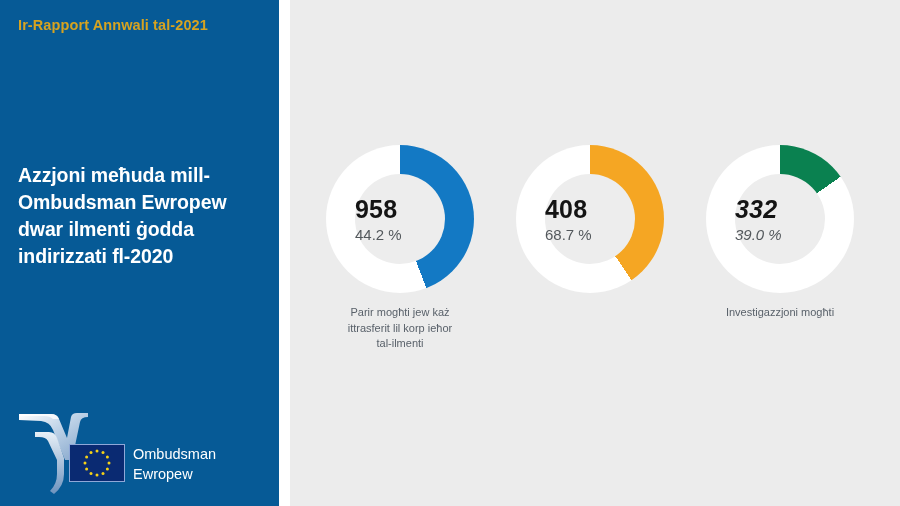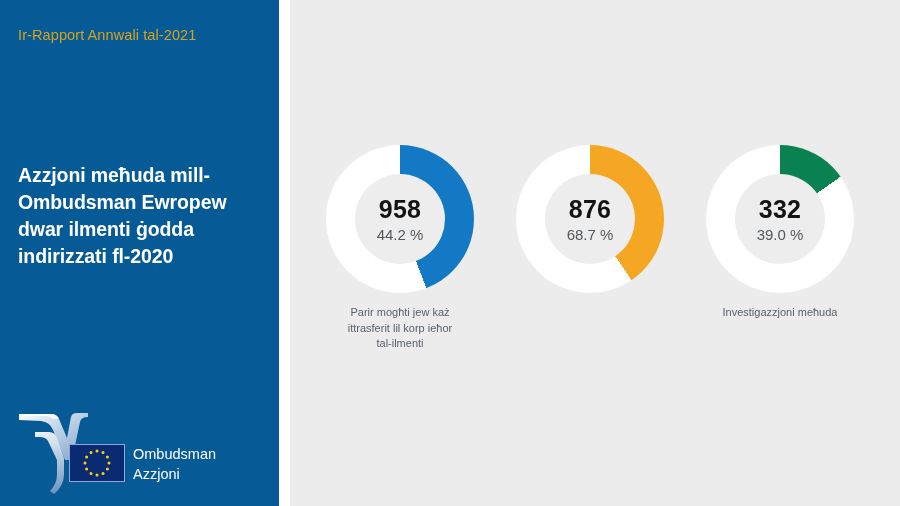--- a/index.html
+++ b/index.html
@@ -24,24 +24,24 @@
     position: absolute;
     left: 0;
     top: 0;
     width: 279px;
     height: 506px;
     background: #065A96;
   }
   #kicker {
     position: absolute;
     left: 18px;
-    top: 27px;
+    top: 17px;
     width: 245px;
     font-size: 14.5px;
-    font-weight: normal;
+    font-weight: bold;
     letter-spacing: 0.1px;
     color: #D6A320;
     line-height: 1.2;
   }
   #headline {
     position: absolute;
     left: 18px;
     top: 162px;
     width: 252px;
     font-size: 19.5px;
@@ -110,21 +110,21 @@
   .donut-hole {
     position: absolute;
     left: 29px;
     top: 29px;
     width: 90px;
     height: 90px;
     border-radius: 50%;
     background: #EDEDED;
     display: flex;
     flex-direction: column;
-    align-items: center;
+    align-items: flex-start;
     justify-content: center;
   }
   .donut-value {
     font-size: 25px;
     font-weight: bold;
     color: #141414;
     line-height: 1;
     letter-spacing: 0.2px;
   }
   .donut-pct {
@@ -187,51 +187,51 @@
             <circle cx="21" cy="28.4" r="1.5"></circle>
             <circle cx="16.6" cy="24" r="1.5"></circle>
             <circle cx="15" cy="18" r="1.5"></circle>
             <circle cx="16.6" cy="12" r="1.5"></circle>
             <circle cx="21" cy="7.6" r="1.5"></circle>
           </g>
         </svg>
       </div>
 
       <div id="logo-text">Ombudsman
-Azzjoni</div>
+Ewropew</div>
     </div>
   </div>
 
   <div id="right-panel">
 
     <div class="chart-block" style="left:15px;">
       <div class="donut" id="donut-0" style="background: conic-gradient(rgb(19, 121, 196) 0deg, rgb(19, 121, 196) 159.12deg, rgb(255, 255, 255) 159.12deg, rgb(255, 255, 255) 360deg);">
         <div class="donut-hole">
           <div class="donut-value">958</div>
           <div class="donut-pct">44.2 %</div>
         </div>
       </div>
       <div class="chart-caption">Parir mogħti jew każ
 ittrasferit lil korp ieħor
 tal-ilmenti</div>
     </div>
 
     <div class="chart-block" style="left:205px;">
       <div class="donut" id="donut-1" style="background: conic-gradient(rgb(245, 166, 35) 0deg, rgb(245, 166, 35) 145.8deg, rgb(255, 255, 255) 145.8deg, rgb(255, 255, 255) 360deg);">
         <div class="donut-hole">
-          <div class="donut-value">876</div>
+          <div class="donut-value">408</div>
           <div class="donut-pct">68.7 %</div>
         </div>
       </div>
     </div>
 
     <div class="chart-block" style="left:395px;">
-      <div class="donut" id="donut-2" style="background: conic-gradient(rgb(10, 129, 80) 0deg, rgb(10, 129, 80) 55.08deg, rgb(255, 255, 255) 55.08deg, rgb(255, 255, 255) 360deg);">
+      <div class="donut" id="donut-2" style="background: conic-gradient(rgb(10, 129, 80) 0deg, rgb(10, 129, 80) 55.08deg, rgb(255, 255, 255) 55.08deg, rgb(255, 255, 255) 360deg); font-style: italic;">
         <div class="donut-hole">
           <div class="donut-value">332</div>
           <div class="donut-pct">39.0 %</div>
         </div>
       </div>
-      <div class="chart-caption">Investigazzjoni meħuda</div>
+      <div class="chart-caption">Investigazzjoni mogħti</div>
     </div>
 
   </div>
 </div>
 
 </body></html>

